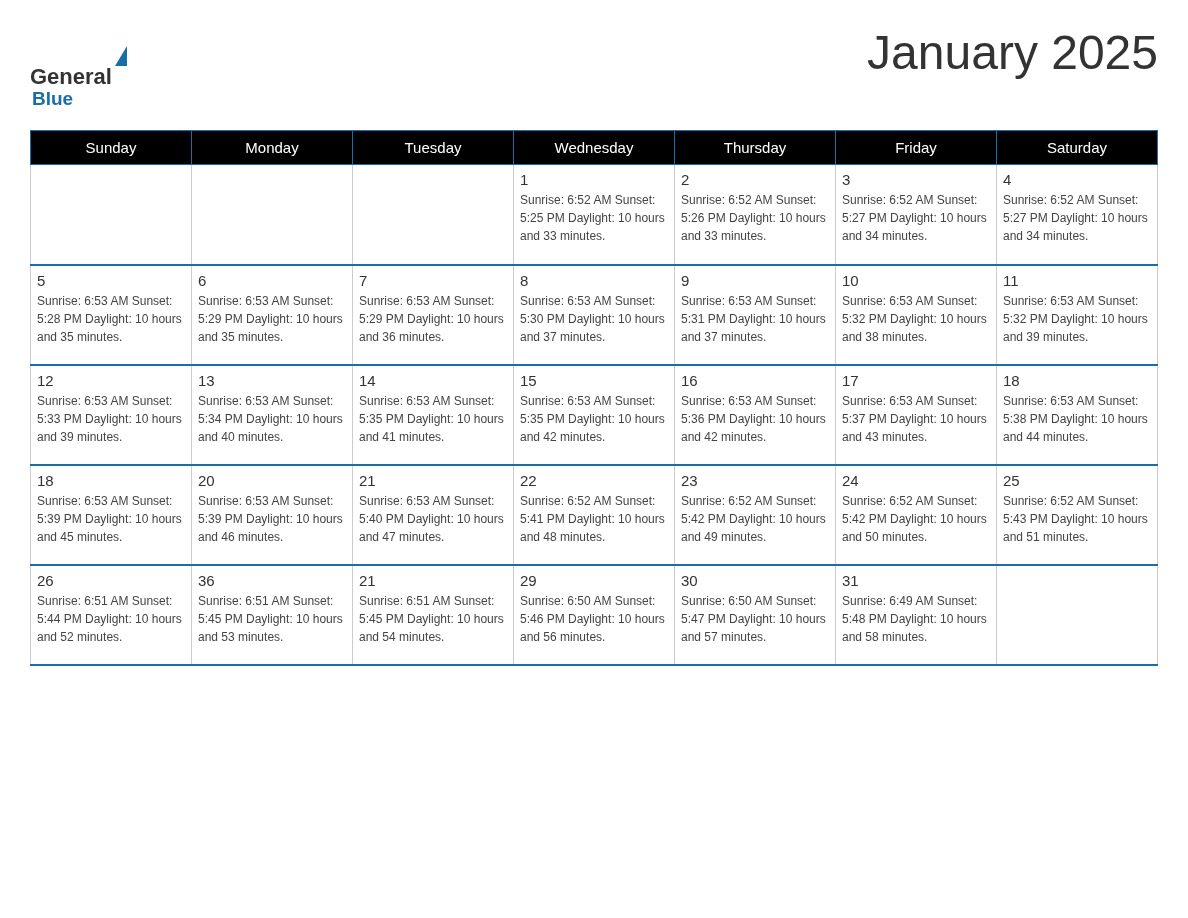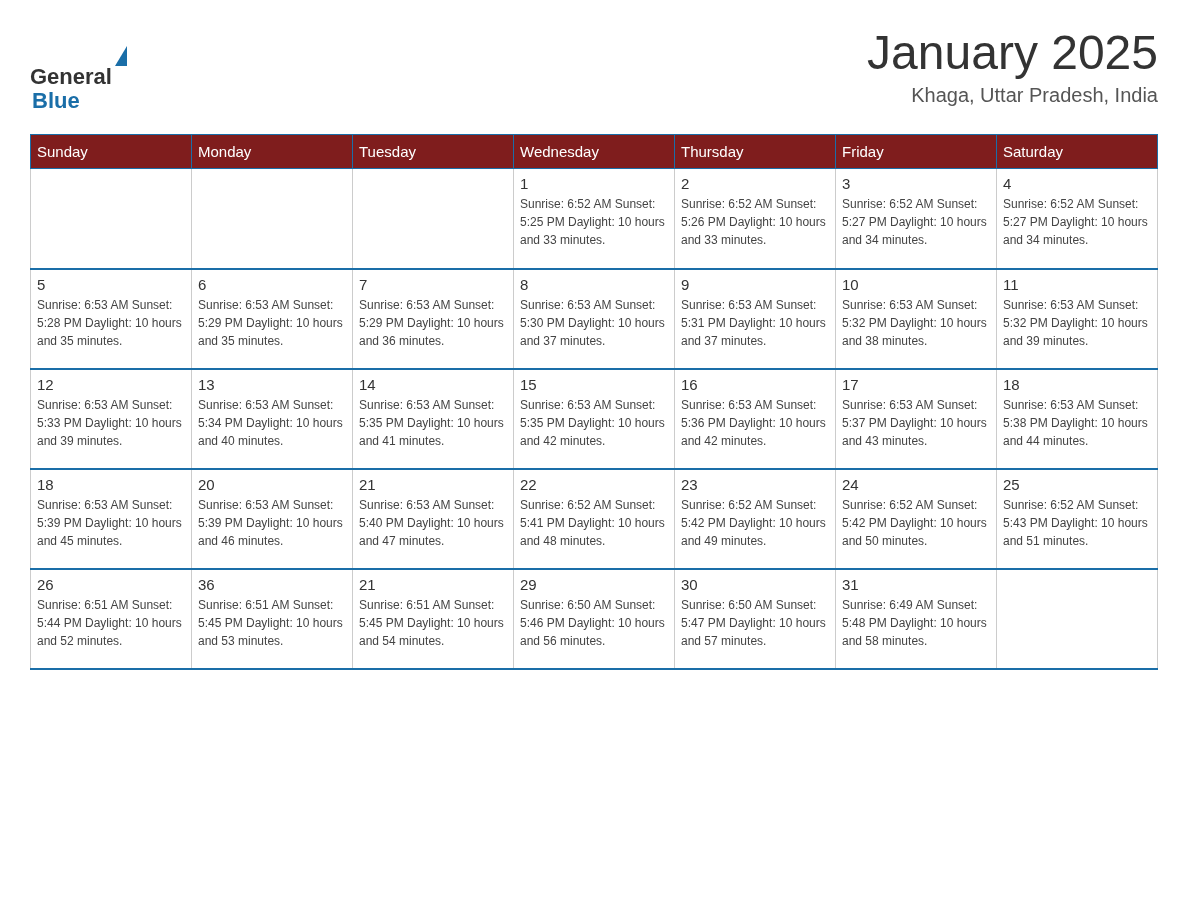--- a/index.html
+++ b/index.html
@@ -33,21 +33,21 @@
     }
     .logo-triangle {
       width: 0;
       height: 0;
       border-left: 12px solid transparent;
       border-bottom: 20px solid #1a6ea8;
       margin-left: 3px;
       margin-bottom: -2px;
     }
     .logo-blue {
-      font-size: 22px;
+      font-size: 19px;
       font-weight: bold;
       color: #1a6ea8;
       margin-top: -2px;
       padding-left: 2px;
     }
     .title-block {
       text-align: right;
     }
     .month-title {
       font-size: 48px;
@@ -60,26 +60,26 @@
       font-size: 20px;
       color: #555;
       margin-top: 4px;
     }
     table {
       width: 100%;
       border-collapse: collapse;
       table-layout: fixed;
     }
     thead th {
-      background-color: #7f1d1d;
+      background-color: #000000;
       color: #ffffff;
       padding: 8px 6px;
       font-size: 15px;
       font-weight: normal;
-      text-align: left;
+      text-align: center;
       border: 1px solid #1a6ea8;
     }
     tbody td {
       vertical-align: top;
       padding: 6px 6px;
       font-size: 12px;
       color: #333;
       border: 1px solid #cccccc;
       height: 100px;
       width: 14.28%;
@@ -106,21 +106,20 @@
 <div class="header">
   <div class="logo">
     <div class="logo-top">
       <span class="logo-general">General</span>
       <div class="logo-triangle"></div>
     </div>
     <span class="logo-blue">Blue</span>
   </div>
   <div class="title-block">
     <div class="month-title">January 2025</div>
-    <div class="location">Khaga, Uttar Pradesh, India</div>
   </div>
 </div>
 
 <table>
   <thead>
     <tr>
     <th>Sunday</th>
         <th>Monday</th>
         <th>Tuesday</th>
         <th>Wednesday</th>

